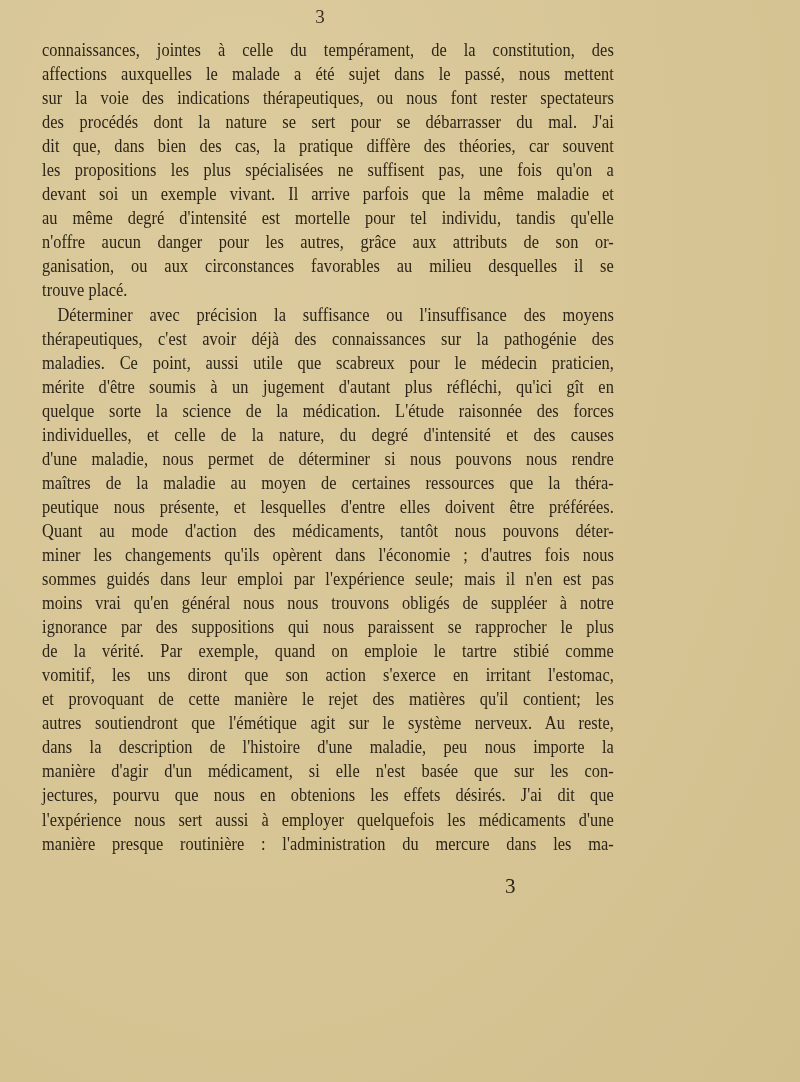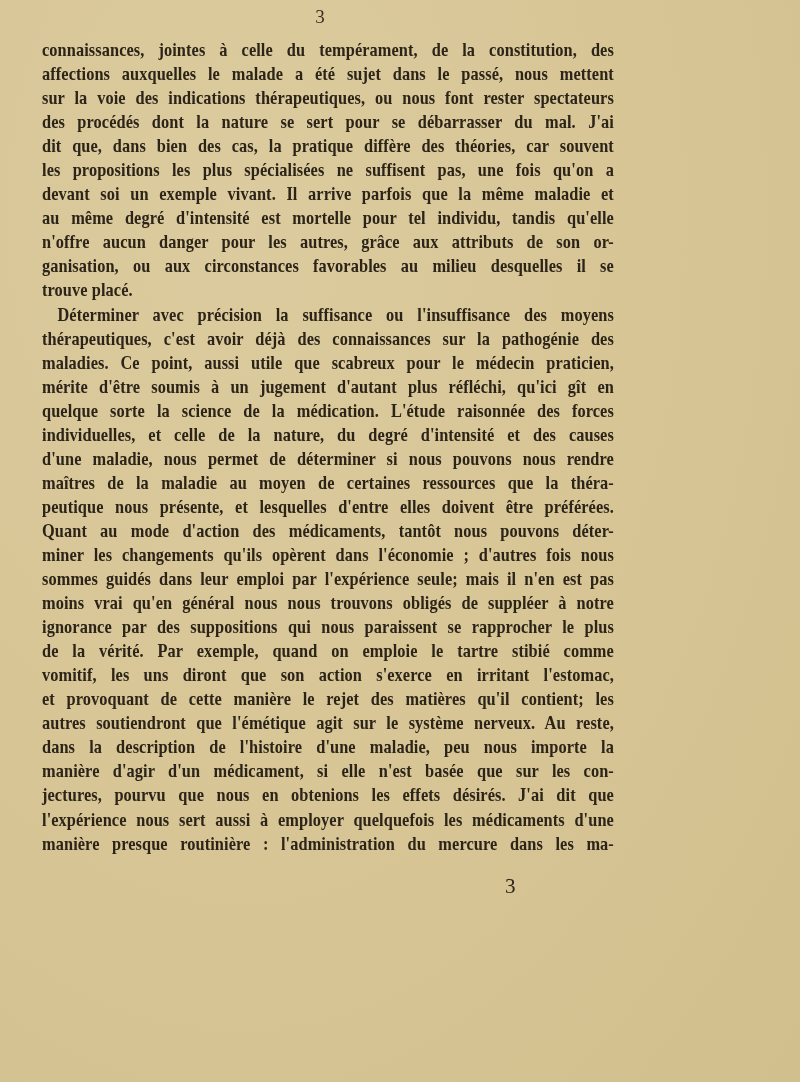--- a/index.html
+++ b/index.html
@@ -9,21 +9,21 @@
     background-image: radial-gradient(ellipse at 30% 20%, #dccb9e 0%, #d6c494 60%, #d2bf8e 100%);
     position: relative;
     font-family: "Liberation Serif", "DejaVu Serif", serif;
     color: #2c2418;
   }
   .page-num-top {
     position: absolute; left: 0; width: 640px; top: 6px;
     text-align: center; font-size: 19px; color: #3a2f20;
   }
   .text-block {
-    position: absolute; left: 42px; top: 38px; width: 572px; font-weight: bold;
+    position: absolute; left: 42px; top: 38px; width: 572px;
   }
   .line {
     display: block; height: 24.05px; line-height: 24px;
     font-size: 19px; white-space: nowrap;
     text-align: justify; text-align-last: justify;
     letter-spacing: 0.1px;
     transform: scaleX(0.86); transform-origin: left center; width: 665px;
   }
   .line.last { text-align-last: left; }
   .line.indent { padding-left: 18px; box-sizing: border-box; }

